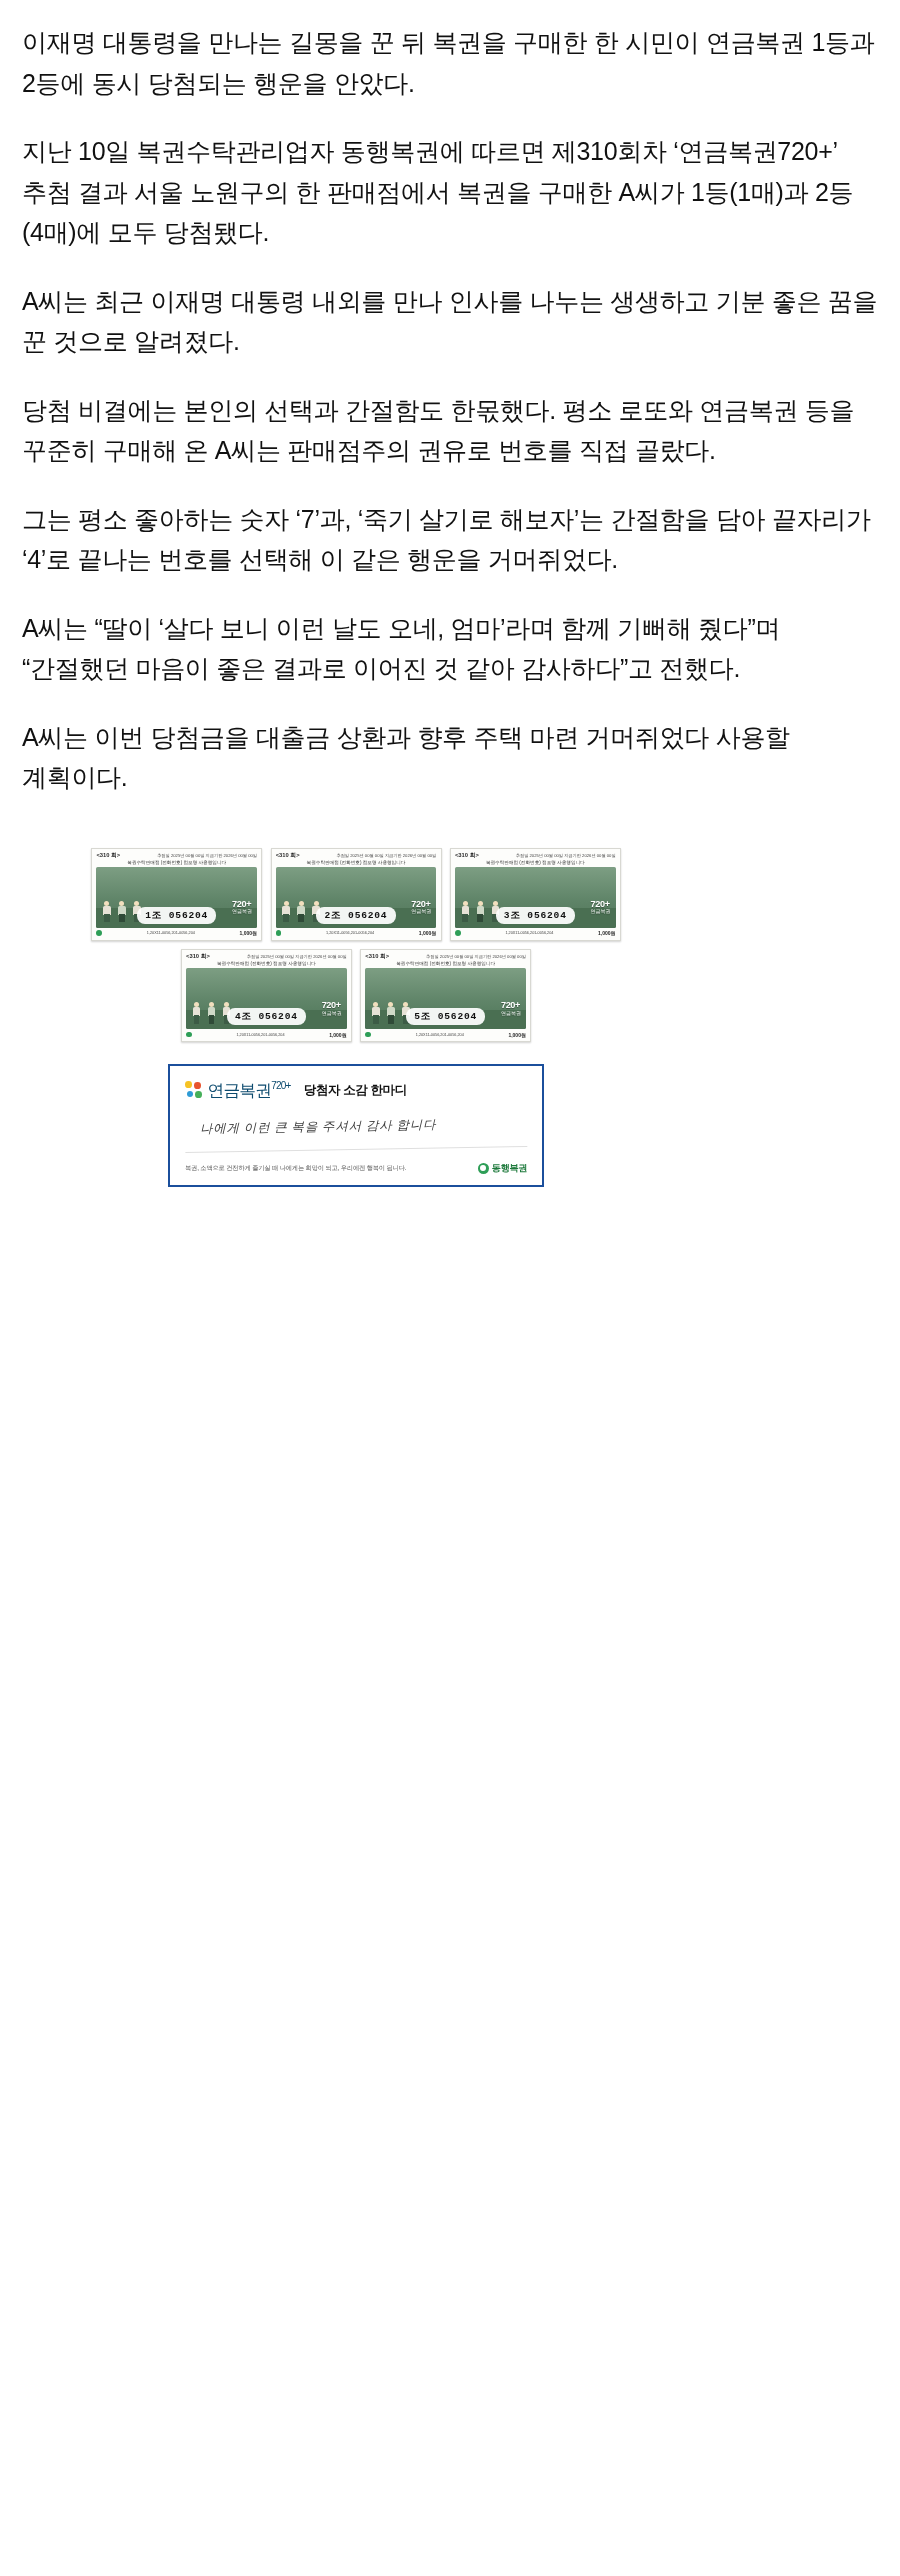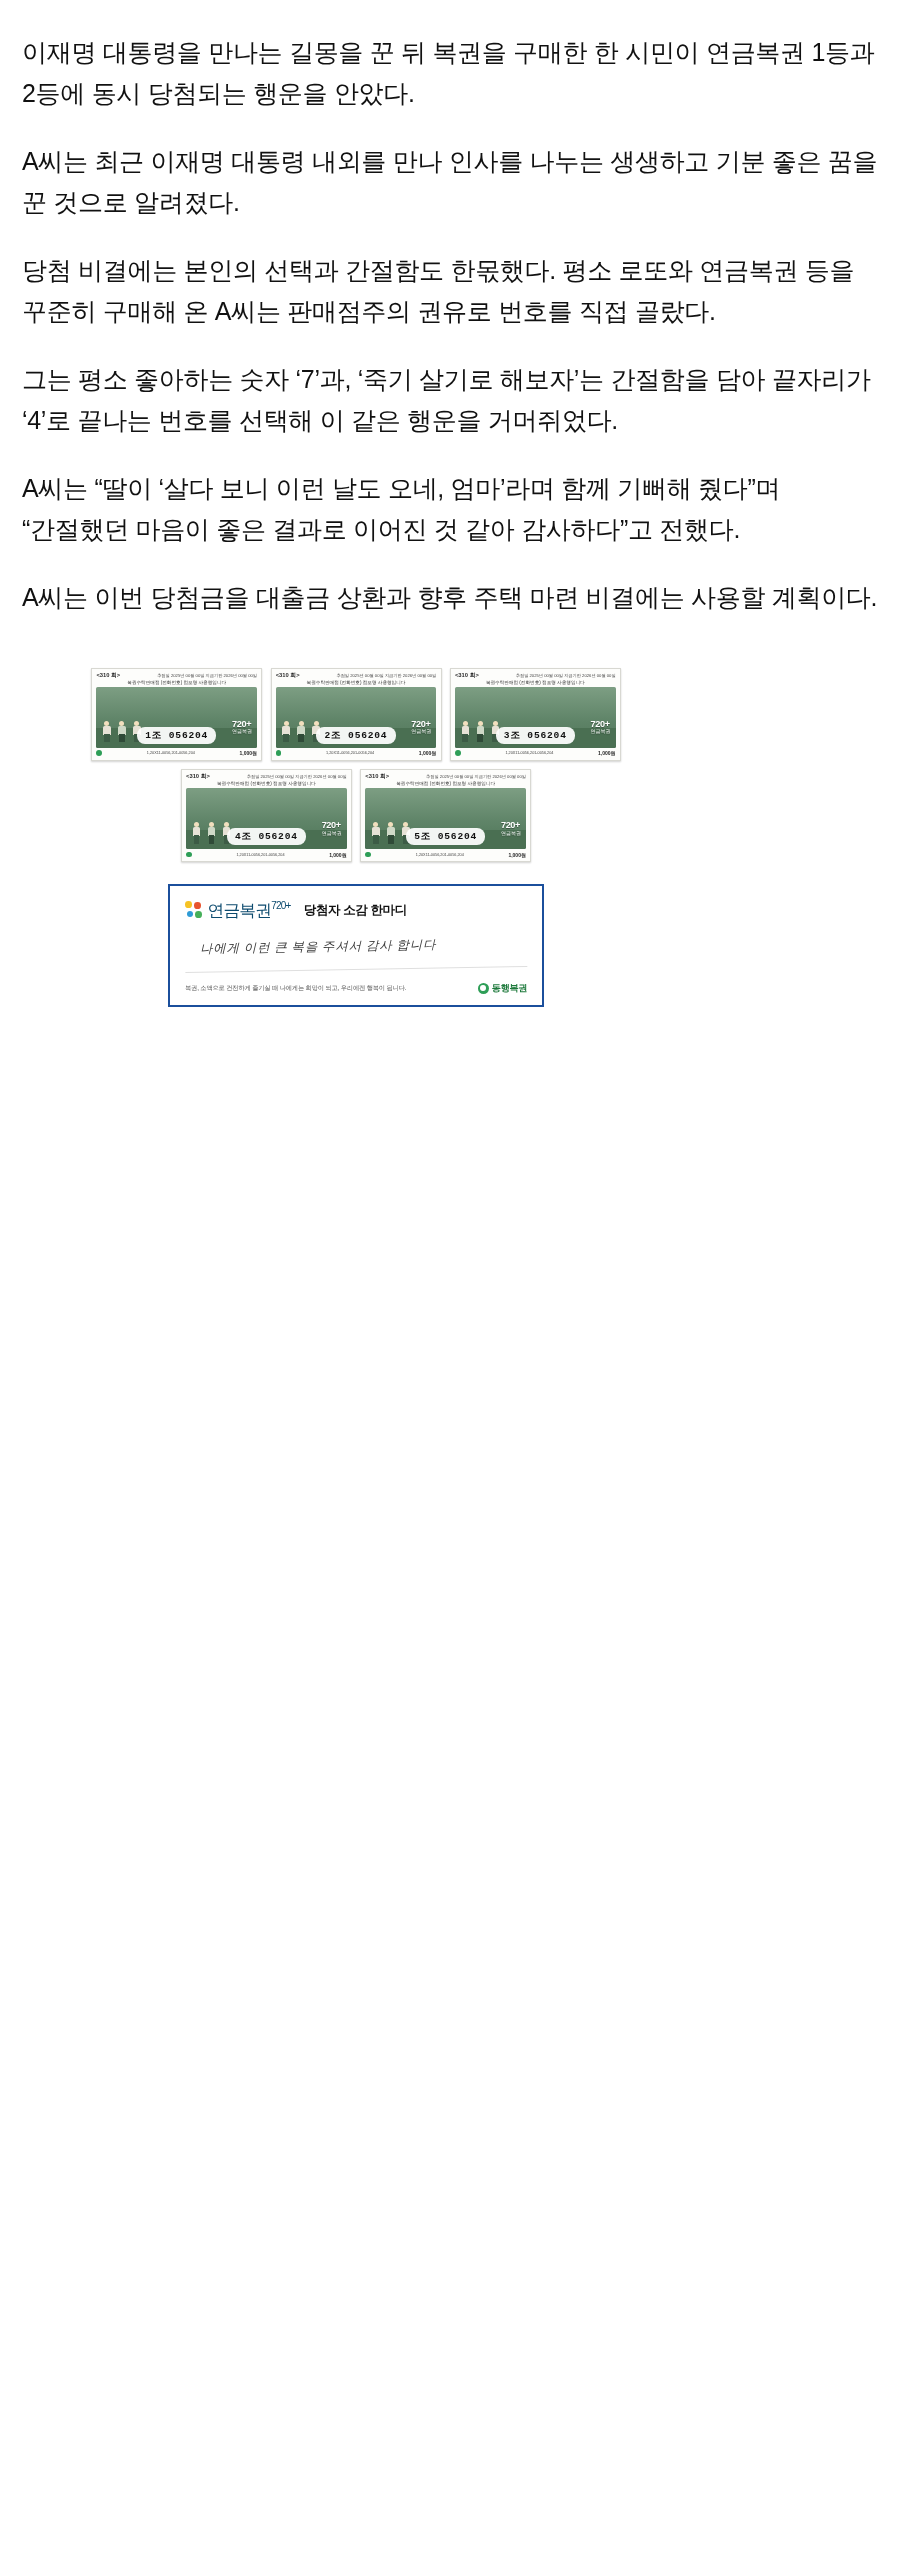--- a/index.html
+++ b/index.html
@@ -14,21 +14,21 @@
   }
   .article {
     width: 901px;
     box-sizing: border-box;
     padding: 22px 22px 0 22px;
   }
   .para {
     font-size: 25px;
     line-height: 1.62;
     letter-spacing: -0.3px;
-    margin: 10px 0 28px 0;
+    margin: 0 0 28px 0;
     color: #111111;
     word-break: keep-all;
   }
   .para:last-of-type { margin-bottom: 0; }
 
   
   .figure {
     width: 712px;
     padding: 50px 0 33px 0;
     box-sizing: border-box;
@@ -290,25 +290,26 @@
     width:5.8px; height:5.8px;
     border-radius:50%;
     background:#fff;
   }
 </style>
 </head>
 <body>
 
 <div class="article">
   <p class="para">이재명 대통령을 만나는 길몽을 꾼 뒤 복권을 구매한 한 시민이 연금복권 1등과 2등에 동시 당첨되는 행운을 안았다.</p>
+  <p class="para">지난 10일 복권수탁관리업자 동행복권에 따르면 제310회차 ‘연금복권720+’ 추첨 결과 서울 노원구의 한 판매점에서 복권을 구매한 A씨가 1등(1매)과 2등(4매)에 모두 당첨됐다.</p>
   <p class="para">A씨는 최근 이재명 대통령 내외를 만나 인사를 나누는 생생하고 기분 좋은 꿈을 꾼 것으로 알려졌다.</p>
   <p class="para">당첨 비결에는 본인의 선택과 간절함도 한몫했다. 평소 로또와 연금복권 등을 꾸준히 구매해 온 A씨는 판매점주의 권유로 번호를 직접 골랐다.</p>
   <p class="para">그는 평소 좋아하는 숫자 ‘7’과, ‘죽기 살기로 해보자’는 간절함을 담아 끝자리가 ‘4’로 끝나는 번호를 선택해 이 같은 행운을 거머쥐었다.</p>
   <p class="para">A씨는 “딸이 ‘살다 보니 이런 날도 오네, 엄마’라며 함께 기뻐해 줬다”며 “간절했던 마음이 좋은 결과로 이어진 것 같아 감사하다”고 전했다.</p>
-  <p class="para">A씨는 이번 당첨금을 대출금 상환과 향후 주택 마련 비결에는 사용할 계획이다.</p>
+  <p class="para">A씨는 이번 당첨금을 대출금 상환과 향후 주택 마련 거머쥐었다 사용할 계획이다.</p>
 </div>
 
 <div class="figure">
 
   <div class="ticket-sheet">
 
     <div class="ticket-row">
 
       <div class="ticket">
         <div class="t-head">

